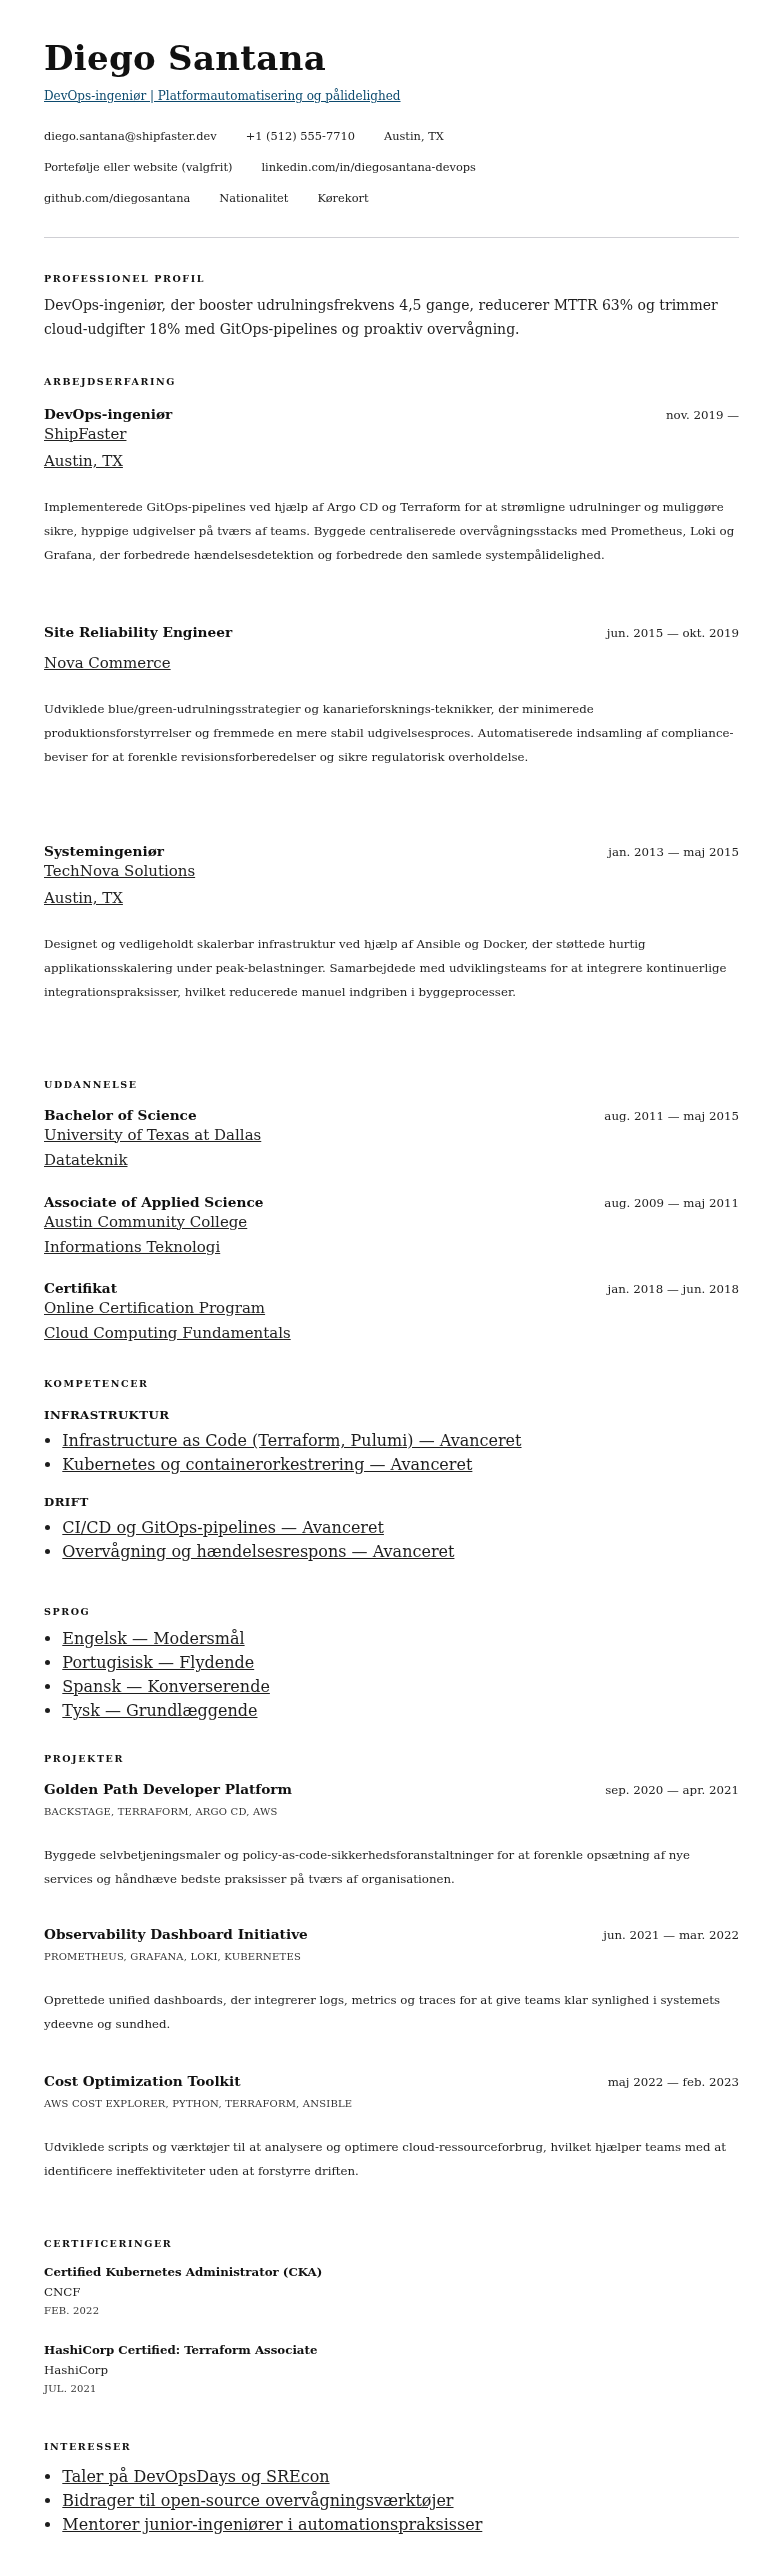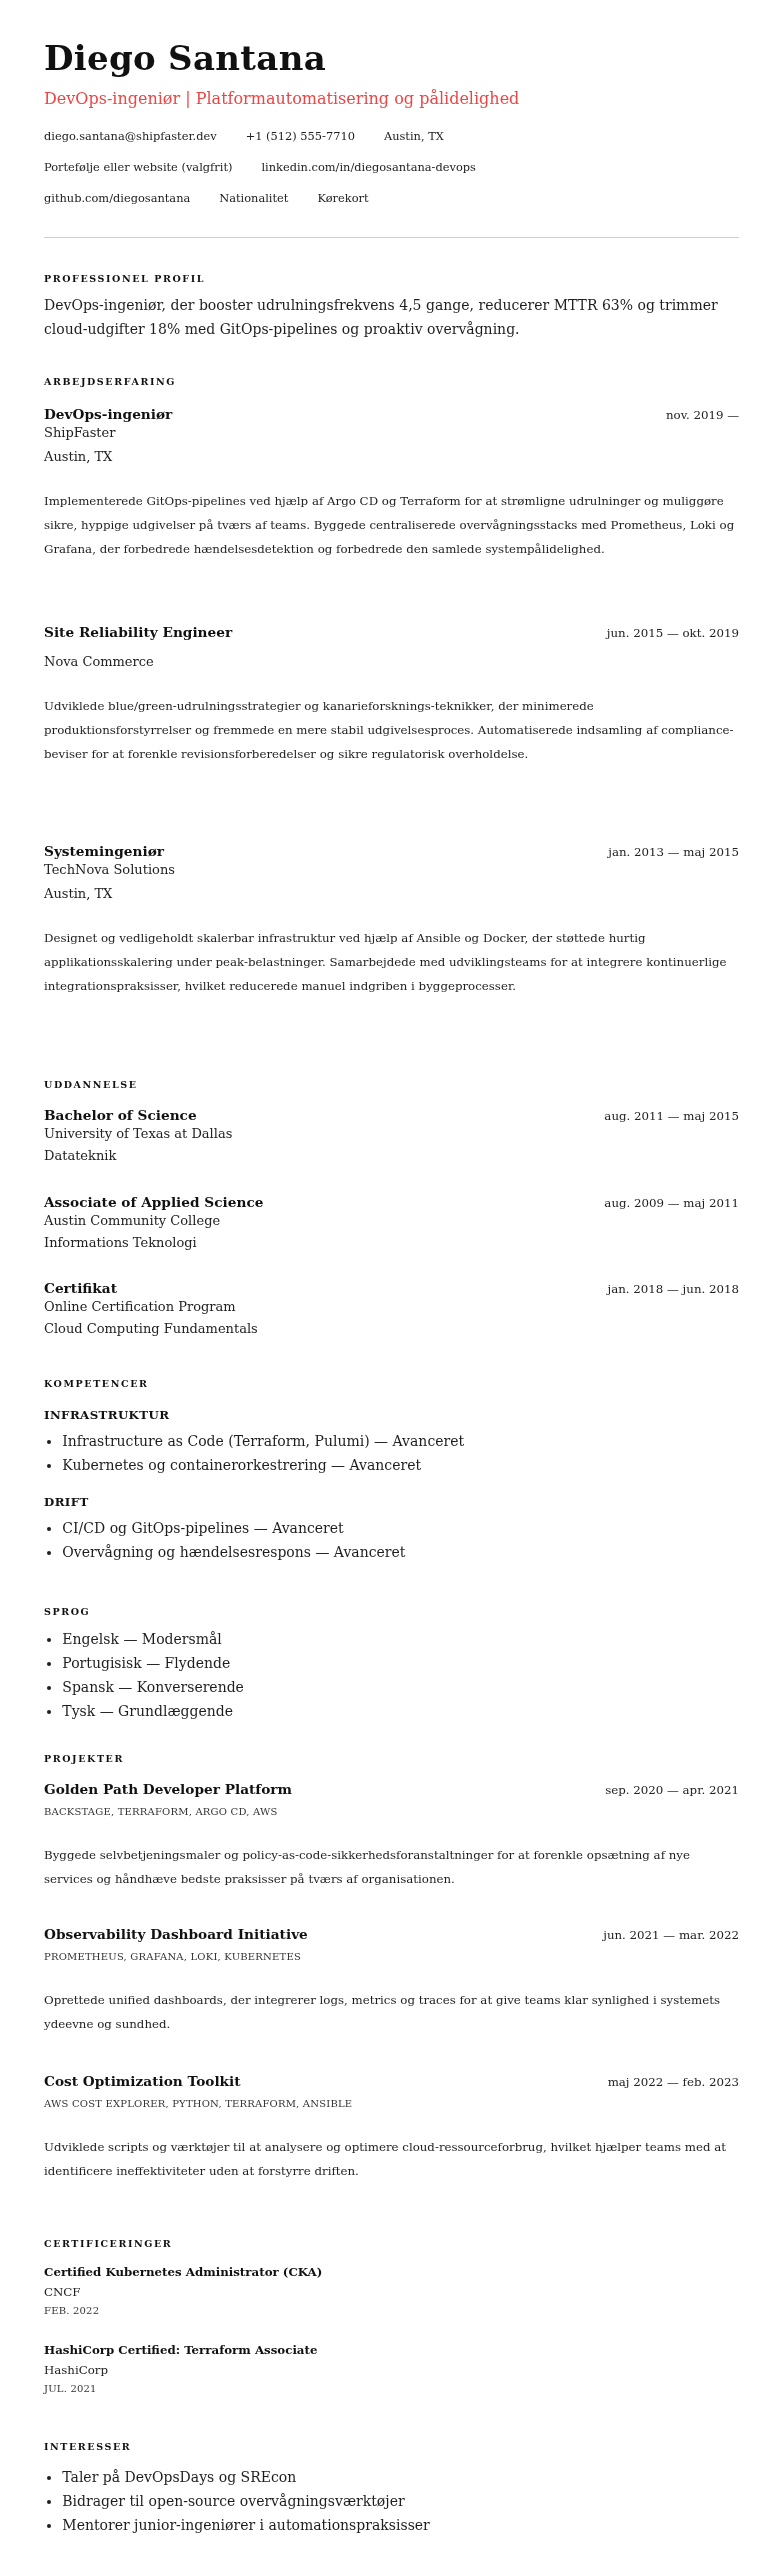--- a/index.html
+++ b/index.html
@@ -1,33 +1,33 @@
 <!DOCTYPE html>
 <html style="font-size:10.4px"><head>
 <meta charset="utf-8">
 <style>
   html, body { margin:0; padding:0; background:#ffffff; }
   body { width:784px; height:2576px; position:relative; color:#1a1a1a; font-family:"DejaVu Serif", serif; overflow:hidden; }
   .page { position:absolute; left:44px; top:0; width:695px; }
   .abs { position:absolute; left:0; }
   .name { font-size:34px; font-weight:bold; color:#111; top:38px; letter-spacing:0.3px; }
-  .headline { font-size:16px; color:#ef4444; top:89px; }
+  .headline { font-size:12px; color:#0c4a6e; top:89px;text-decoration:underline; }
   .contact-row { font-size:11.4px; color:#222; display:flex; gap:12px; }
   .contact-row span { margin-right:17px; white-space:nowrap; }
   .divider { top:237px; width:695px; height:1.3px; background:#cfcfd4; }
   .sec-h { font-size:9.5px; font-weight:bold; letter-spacing:1.6px; color:#111; text-transform:uppercase; }
   .profile { font-size:14px; line-height:23.5px; color:#1e1e1e; width:695px; }
   .row { width:695px; display:flex; justify-content:space-between; align-items:baseline; }
   .item-title { font-size:13.7px; font-weight:bold; color:#111; }
   .date { font-size:11.8px; color:#222; white-space:nowrap; }
-  .sub { font-size:13px; color:#222; }
+  .sub { font-size:15px; color:#222;text-decoration:underline; }
   .desc { font-size:11.8px; line-height:24px; color:#1e1e1e; width:695px; }
   .tags { font-size:10px; color:#333; letter-spacing:0.2px; text-transform:uppercase; }
   .subsec-h { font-size:11.8px; font-weight:bold; color:#111; letter-spacing:0.4px; }
-  ul.blist { margin:0; padding:0 0 0 18.3px; list-style:disc; font-size:14px; color:#1e1e1e; }
+  ul.blist { margin:0; padding:0 0 0 18.3px; list-style:disc; font-size:16px; color:#1e1e1e;text-decoration:underline; }
   ul.blist li { line-height:24px; padding-left:0; }
   .cert-title { font-size:11.8px; font-weight:bold; color:#111; }
   .cert-issuer { font-size:11.8px; color:#222; }
   .cert-date { font-size:10px; color:#333; text-transform:uppercase; letter-spacing:0.2px; }
 </style>
 </head>
 <body>
 
 <div class="page">
 

